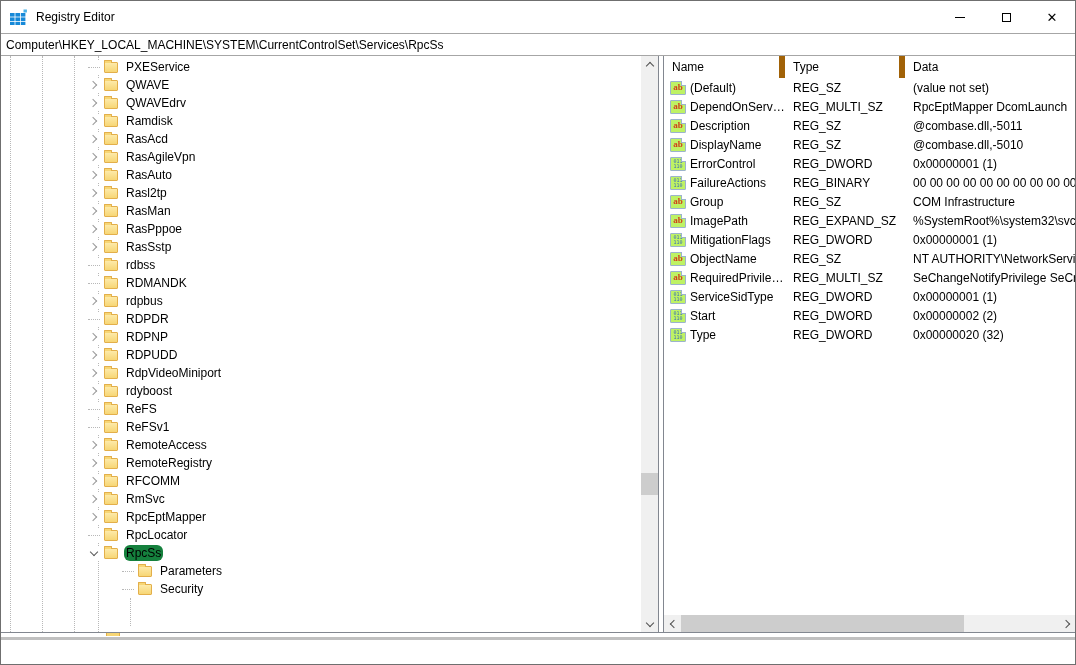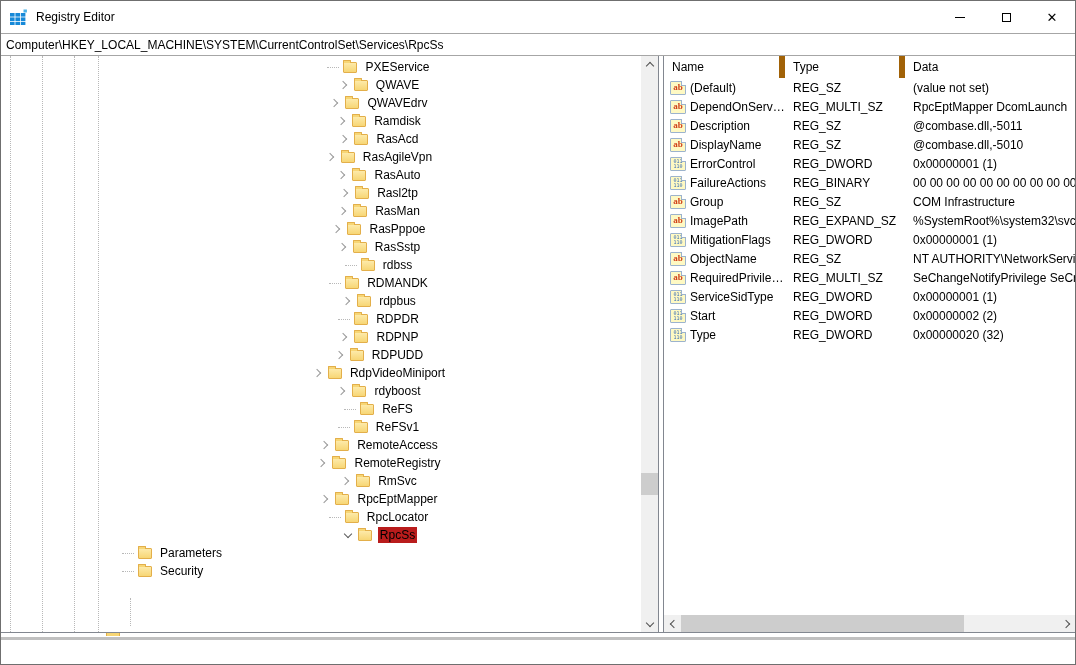--- a/index.html
+++ b/index.html
@@ -29,31 +29,31 @@
   .content { height:577px; display:flex; border-bottom:1px solid #828790; }
 
   
   .left-pane { width:657px; display:flex; position:relative; background:#fff; }
   .tree-viewport { width:640px; height:100%; position:relative; overflow:hidden; background:#fff; }
   .guide { position:absolute; top:0; bottom:0; width:0; border-left:1px dotted #b8b8b8; }
   .guide.g1{left:9px;} .guide.g2{left:41px;} .guide.g3{left:73px;} .guide.g4{left:97px;}
   .guide.g5{left:129px; top:542px; height:28px; bottom:auto;}
   .tree { position:absolute; top:2px; left:0; right:0; }
   .trow { height:18px; display:flex; align-items:center; white-space:nowrap; cursor:default; }
-  .trow.l0 { padding-left:116px;justify-content:center; }
+  .trow.l0 { padding-left:86px; }
   .trow.l1 { padding-left:120px; }
   .slot { width:14px; height:14px; position:relative; flex:0 0 14px; background:#fff; display:flex; align-items:center; justify-content:center; }
   .cv { width:6px; height:6px; border-right:1.4px solid #999; border-bottom:1.4px solid #999; }
   .cv.right { transform:rotate(-45deg); margin-left:-2px; }
   .cv.down { transform:rotate(45deg); border-color:#5a5a5a; margin-top:-2px; }
   .stub { width:12px; border-top:1px dotted #b8b8b8; }
   .folder { width:14px; height:11px; margin-left:3px; background:linear-gradient(#fdeaa9,#f7d675); border:1px solid #e3af4a; border-radius:1px; position:relative; flex:0 0 14px; }
   .folder::before { content:""; position:absolute; top:-3px; left:-1px; width:6px; height:2px; background:#f7d675; border:1px solid #e3af4a; border-bottom:none; border-radius:1px 1px 0 0; }
   .tlabel { margin-left:6px; padding:1px 2px; }
-  .tlabel.selected { background:#b91c1c; }
+  .tlabel.selected { background:#15803d;border-radius:6px; }
 
   
   .vscroll { width:17px; background:#f0f0f0; position:relative; flex:0 0 17px; }
   .sb-btn { position:absolute; left:0; width:17px; height:17px; display:flex; align-items:center; justify-content:center; }
   .sb-up { top:0; } .sb-down { bottom:0; }
   .sb-cv { width:6px; height:6px; border-right:1.3px solid #505050; border-bottom:1.3px solid #505050; }
   .sb-cv.up { transform:rotate(-135deg); margin-top:3px; }
   .sb-cv.down { transform:rotate(45deg); margin-top:-2px; }
   .sb-cv.left { transform:rotate(135deg); margin-left:3px; }
   .sb-cv.rightg { transform:rotate(-45deg); margin-left:-2px; }
@@ -62,21 +62,21 @@
   
   .splitter { width:6px; background:#fff; border-left:1px solid #828790; border-right:1px solid #828790; flex:0 0 6px; }
 
   
   .right-pane { flex:1; position:relative; background:#fff; overflow:hidden; display:flex; flex-direction:column; }
   .lv-header { height:22px; display:flex; position:relative; flex:0 0 22px; }
   .lv-header .hcell { display:flex; align-items:center; padding-left:8px; border-right:6px solid #a16207; cursor:default; }
   .hc-name { width:121px; } .hc-type { width:120px; } .hc-data { flex:1; border-right:none!important; }
   .lv-rows { flex:1; overflow:hidden; }
   .vrow { height:19px; display:flex; align-items:center; white-space:nowrap; cursor:default; }
-  .vicon { width:16px; height:14px; margin:0 4px 0 6px; flex:0 0 16px; border:1px solid #9cb3cd; border-radius:1px; background:#fef9c3; display:flex; flex-direction:column; align-items:center; justify-content:center; line-height:1; position:relative; }
+  .vicon { width:16px; height:14px; margin:0 4px 0 6px; flex:0 0 16px; border:1px solid #9cb3cd; border-radius:1px; background:#bef264; display:flex; flex-direction:column; align-items:center; justify-content:center; line-height:1; position:relative; }
   .vicon::after { content:""; position:absolute; top:-1px; right:-1px; width:4px; height:4px; background:#fff; border-left:1px solid #9cb3cd; border-bottom:1px solid #9cb3cd; }
   .vicon .ab { color:#d0421b; font-weight:bold; font-size:9px; font-family:"Liberation Serif","DejaVu Serif",serif; }
   .vicon .bin { color:#3b6eb5; font-size:5px; font-family:"DejaVu Sans Mono",monospace; letter-spacing:0; }
   .vname { width:95px; overflow:hidden; text-overflow:ellipsis; }
   .vtype { width:120px; padding-left:8px; flex:0 0 120px; }
   .vdata { flex:1; padding-left:8px; overflow:hidden; }
 
   
   .hscroll { height:17px; background:#f0f0f0; position:relative; flex:0 0 17px; }
   .hs-left { left:0; top:0; } .hs-right { right:0; left:auto; top:0; }
@@ -297,20 +297,27 @@
                 <span class="cv right"></span>
               </span>
               <span class="folder"></span>
               <span class="tlabel">RemoteRegistry</span>
             </div>
             <div class="trow l0">
               <span class="slot">
                 <span class="cv right"></span>
               </span>
               <span class="folder"></span>
+              <span class="tlabel">RFCOMM</span>
+            </div>
+            <div class="trow l0">
+              <span class="slot">
+                <span class="cv right"></span>
+              </span>
+              <span class="folder"></span>
               <span class="tlabel">RmSvc</span>
             </div>
             <div class="trow l0">
               <span class="slot">
                 <span class="cv right"></span>
               </span>
               <span class="folder"></span>
               <span class="tlabel">RpcEptMapper</span>
             </div>
             <div class="trow l0">

